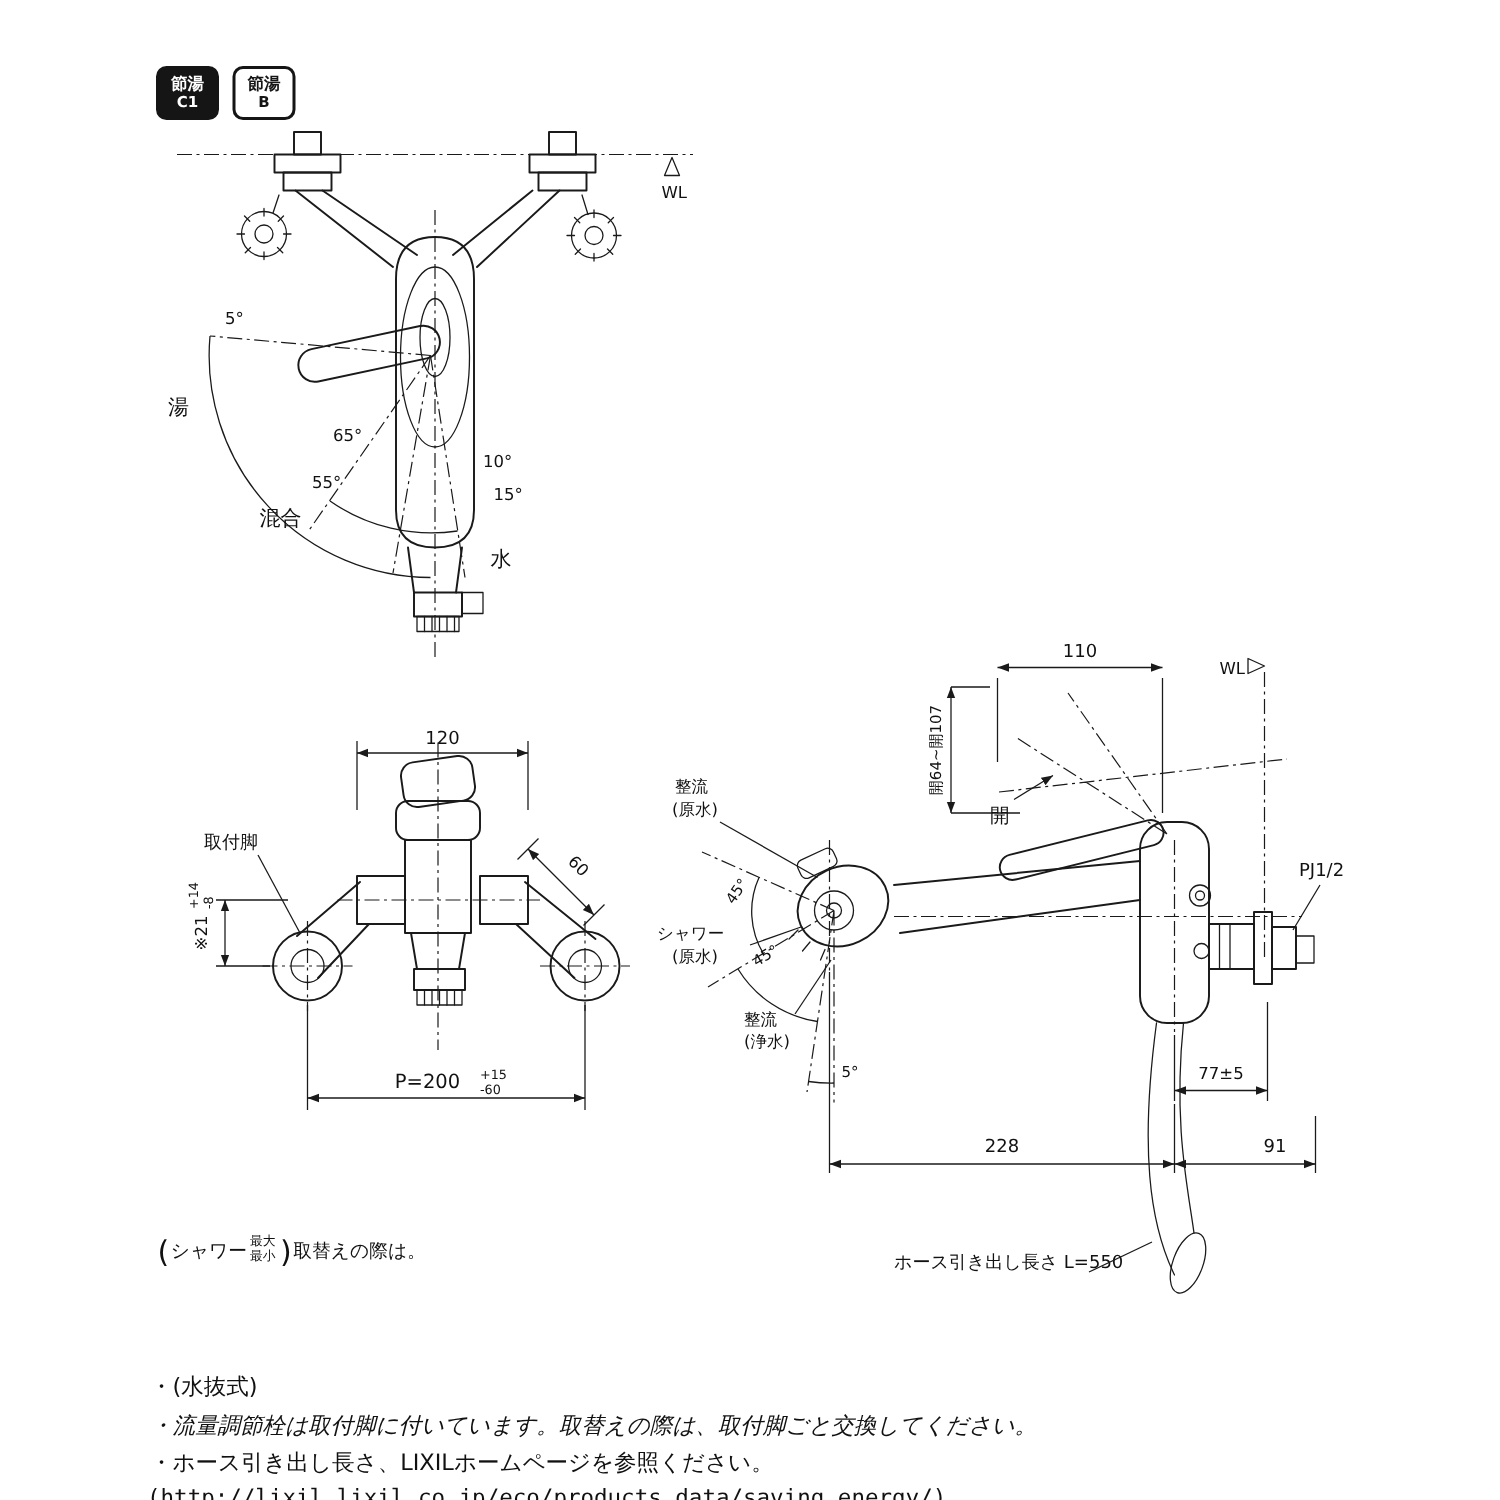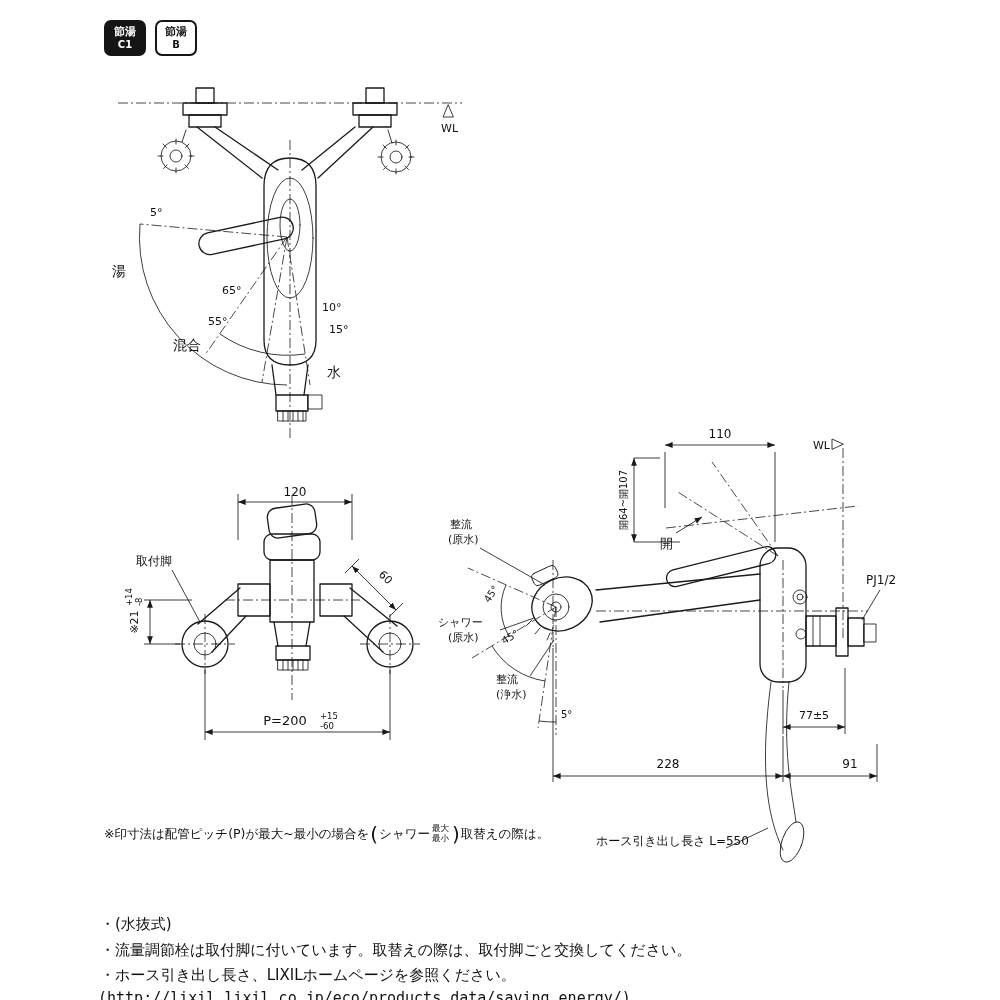--- a/index.html
+++ b/index.html
@@ -5,21 +5,21 @@
   html,body{margin:0;padding:0;background:#fff;}
   body{width:1000px;height:1000px;position:relative;font-family:"DejaVu Sans",sans-serif;color:#111;overflow:hidden;}
   svg{position:absolute;left:0;top:0;}
   .ln{fill:none;stroke:#1a1a1a;stroke-width:1.3;stroke-linecap:round;stroke-linejoin:round;}
   .thin{stroke-width:0.85;}
   .dim{fill:none;stroke:#1a1a1a;stroke-width:0.85;}
   .cl{fill:none;stroke:#1a1a1a;stroke-width:0.8;stroke-dasharray:10 3 2 3;}
   text{font-family:"DejaVu Sans",sans-serif;fill:#111;font-size:12px;}
   .t10{font-size:10px;} .t11{font-size:11px;} .t13{font-size:13px;} .t14{font-size:14px;} .t8{font-size:8.5px;}
   .mid{text-anchor:middle;} .end{text-anchor:end;}
-  .badge{position:absolute;width:42px;height:36px;border-radius:7px;display:flex;flex-direction:column;align-items:center;justify-content:center;line-height:1.1;box-sizing:border-box;}
+  .badge{position:absolute;width:42px;height:36px;border-radius:7px;display:flex;flex-direction:column;align-items:center;justify-content:center;line-height:1.1;box-sizing:border-box;margin-top:24px;}
   .badge-dark{background:#151515;color:#fff;border:2px solid #151515;}
   .badge-light{background:#fff;color:#151515;border:2px solid #151515;}
   .badge .b1{font-size:11px;font-weight:bold;}
   .badge .b2{font-size:10px;font-weight:bold;}
   .note{position:absolute;font-size:12.5px;display:flex;align-items:center;white-space:nowrap;}
   .big-paren{font-size:20px;margin:0 1px;}
   .stack{display:inline-flex;flex-direction:column;font-size:8.5px;line-height:1.15;margin:0 2px;justify-content:center;}
   .footline{position:absolute;font-size:15px;white-space:nowrap;margin-top:22px;}
   .urlline{font-family:"DejaVu Sans Mono",monospace;}
 </style>
@@ -252,27 +252,26 @@
 
     <path class="dim thin" d="M553,648 V782 M783,736 V782 M877,744 V782"></path>
     <path class="dim" d="M553,776 H783" marker-start="url(#ma)" marker-end="url(#ma)"></path>
     <path class="dim" d="M783,776 H877" marker-start="url(#ma)" marker-end="url(#ma)"></path>
     <text x="668" y="768" class="mid">228</text>
     <text x="850" y="768" class="mid">91</text>
   </g>
 </svg>
 
 <div class="note" style="left:104px;top:822px;">
-  <span>※印寸法は配管ピッチ(P)が最大~最小の場合を</span>
     <span class="big-paren">(</span>
     <span>シャワー</span>
     <span class="stack">
       <span>最大</span>
       <span>最小</span>
     </span>
     <span class="big-paren">)</span>
     <span>取替えの際は。</span>
 </div>
 
 <div class="footline" style="left:100px;top:893px;">・(水抜式)</div>
-<div class="footline" style="left:100px;top:919px;">・流量調節栓は取付脚に付いています。取替えの際は、取付脚ごと交換してください。</div>
+<div class="footline" style="left:100px;top:919px;font-style:italic;">・流量調節栓は取付脚に付いています。取替えの際は、取付脚ごと交換してください。</div>
 <div class="footline" style="left:100px;top:944px;">・ホース引き出し長さ、LIXILホームページを参照ください。</div>
 <div class="footline urlline" style="left:98px;top:967px;">(http://lixil.lixil.co.jp/eco/products_data/saving_energy/)</div>
 
 </body></html>

